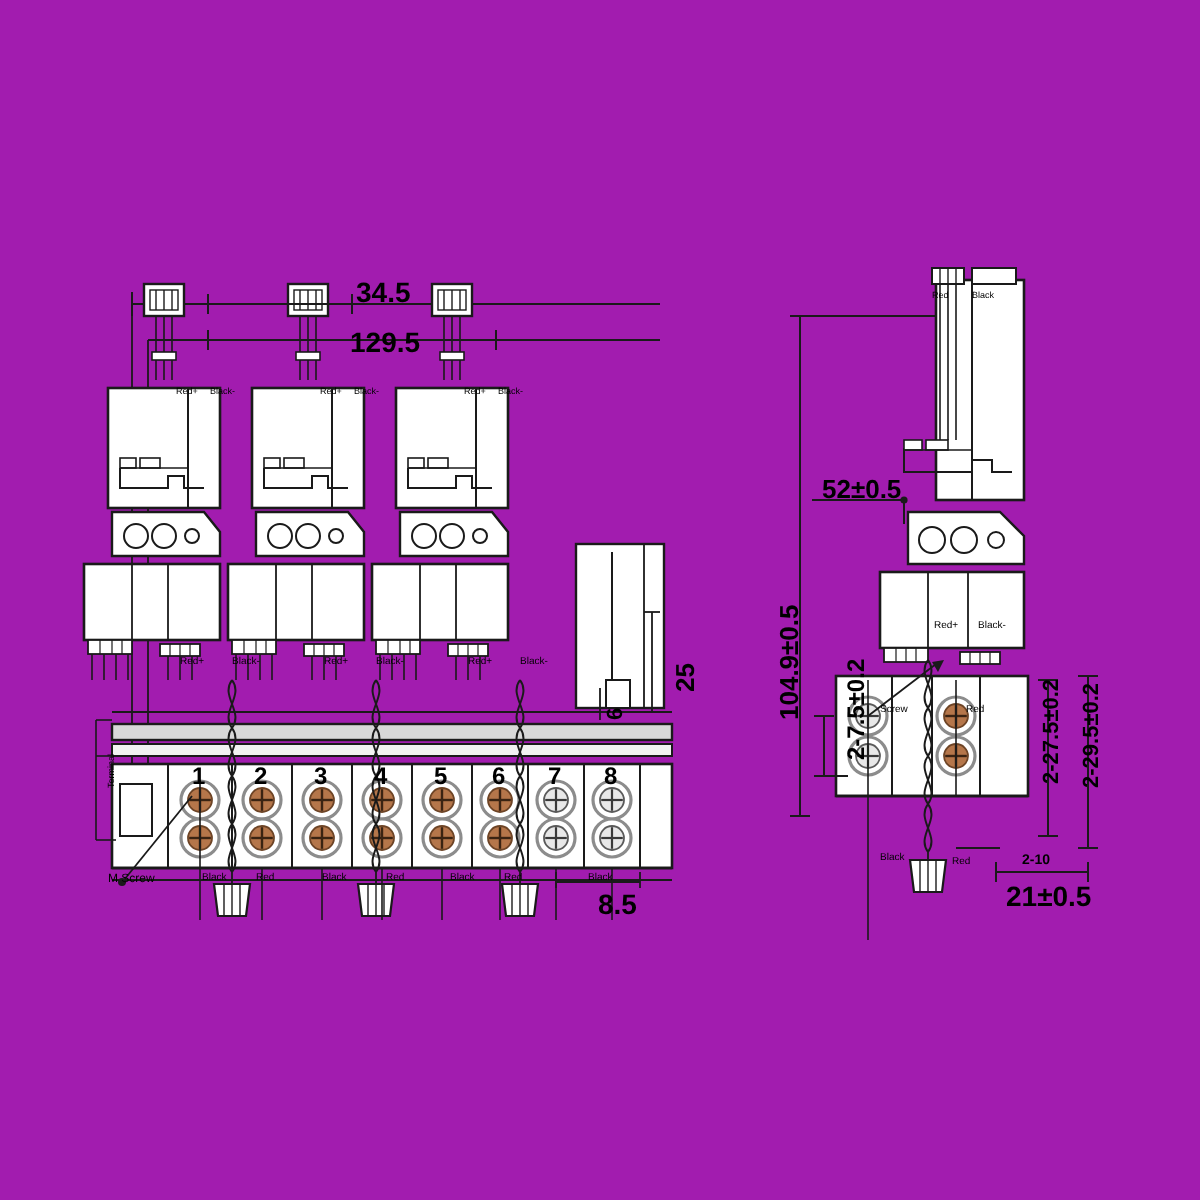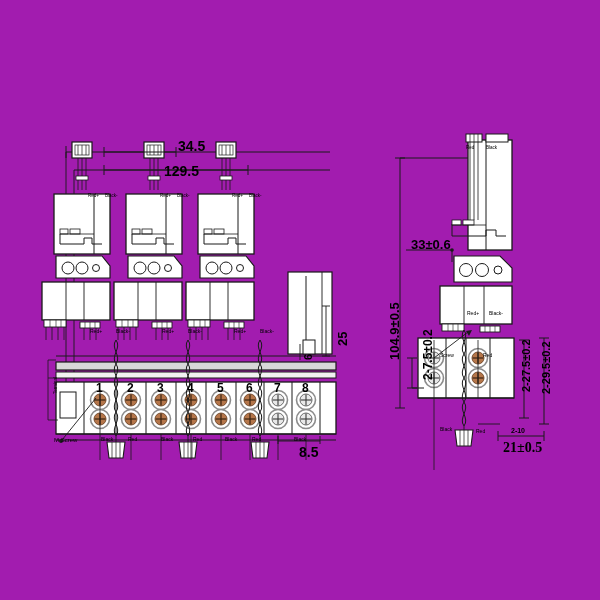--- a/index.html
+++ b/index.html
@@ -376,21 +376,21 @@
       </g>
 
       <g stroke="#1a1a1a" stroke-width="0.9">
         <line x1="478" y1="424" x2="500" y2="424"></line>
       </g>
     </g>
   </svg>
 
   <div class="dim-text" style="left:178px; top:139px; font-size:14px;">34.5</div>
 
-  <div class="dim-text" style="left:164px; top:164px; font-size:14px;">129.5</div>
+  <div class="dim-text" style="left:175px; top:164px; font-size:14px;">129.5</div>
 
   <div class="dim-text vert" style="left:336px; top:346px; font-size:13px; transform:rotate(-90deg);">25</div>
 
   <div class="dim-text vert" style="left:303px; top:360px; font-size:11px; transform:rotate(-90deg);">6</div>
 
   <div class="dim-text" style="left:287px; top:445px; font-size:14px;padding-left:12px;">8.5</div>
 
   <div class="dim-text" style="left:96px; top:382px; font-size:12px;">1</div>
   <div class="dim-text" style="left:127px; top:382px; font-size:12px;">2</div>
   <div class="dim-text" style="left:157px; top:382px; font-size:12px;">3</div>
@@ -419,33 +419,33 @@
   <div class="dim-text" style="left:161px; top:437px; font-size:5px; font-weight:normal;">Black</div>
   <div class="dim-text" style="left:193px; top:437px; font-size:5px; font-weight:normal;">Red</div>
   <div class="dim-text" style="left:225px; top:437px; font-size:5px; font-weight:normal;">Black</div>
   <div class="dim-text" style="left:252px; top:437px; font-size:5px; font-weight:normal;">Red</div>
   <div class="dim-text" style="left:294px; top:437px; font-size:5px; font-weight:normal;">Black</div>
 
   <div class="dim-text" style="left:54px; top:437px; font-size:6px; font-weight:normal;">M Screw</div>
 
   <div class="dim-text vert" style="left:54px; top:394px; font-size:4.5px; font-weight:normal; transform:rotate(-90deg);">Terminal</div>
 
-  <div class="dim-text" style="left:411px; top:238px; font-size:13px;">33±0.6</div>
+  <div class="dim-text" style="left:411px; top:238px; font-size:13px;">52±0.5</div>
 
   <div class="dim-text vert" style="left:388px; top:360px; font-size:13px; transform:rotate(-90deg);">104.9±0.5</div>
 
   <div class="dim-text vert" style="left:422px; top:380px; font-size:12px; transform:rotate(-90deg);">2-7.5±0.2</div>
 
   <div class="dim-text vert" style="left:521px; top:392px; font-size:11px; transform:rotate(-90deg);">2-27.5±0.2</div>
 
   <div class="dim-text vert" style="left:541px; top:394px; font-size:11px; transform:rotate(-90deg);">2-29.5±0.2</div>
 
   <div class="dim-text" style="left:511px; top:427px; font-size:7px;">2-10</div>
 
-  <div class="dim-text" style="left:503px; top:441px; font-size:14px;font-family:Liberation Serif, serif;">21±0.5</div>
+  <div class="dim-text" style="left:503px; top:441px; font-size:14px;">21±0.5</div>
 
   <div class="dim-text" style="left:466px; top:146px; font-size:4.5px; font-weight:normal;">Red</div>
   <div class="dim-text" style="left:486px; top:146px; font-size:4.5px; font-weight:normal;">Black</div>
 
   <div class="dim-text" style="left:467px; top:311px; font-size:5px; font-weight:normal;">Red+</div>
   <div class="dim-text" style="left:489px; top:311px; font-size:5px; font-weight:normal;">Black-</div>
 
   <div class="dim-text" style="left:440px; top:427px; font-size:5px; font-weight:normal;">Black</div>
   <div class="dim-text" style="left:476px; top:429px; font-size:5px; font-weight:normal;">Red</div>
 

